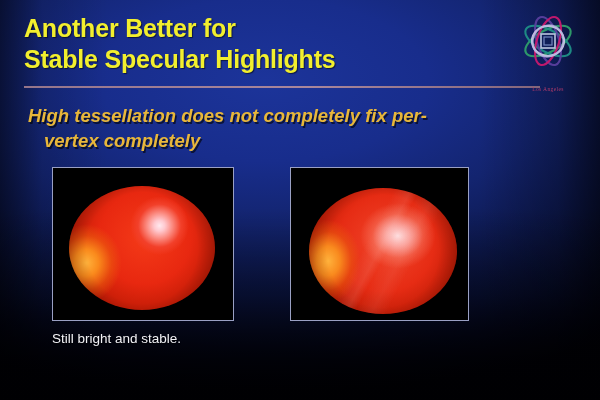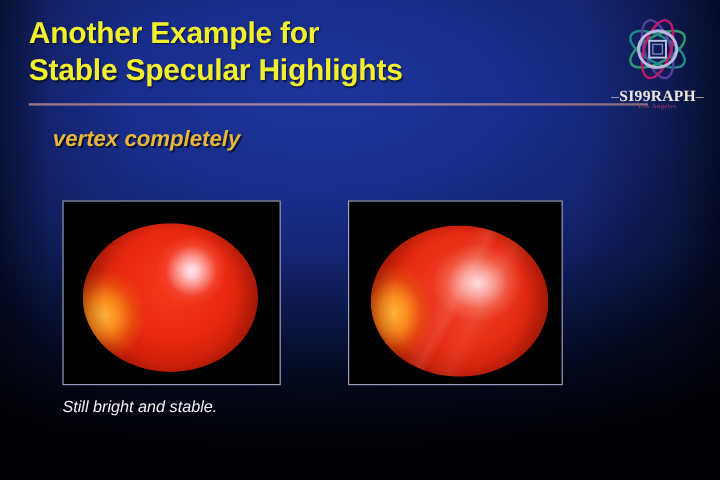--- a/index.html
+++ b/index.html
@@ -180,59 +180,56 @@
          rgba(0,0,0,0) 58%, rgba(0,0,0,0.24) 82%, rgba(0,0,0,0.78) 99%);
   }
 
   
   .caption {
     position: absolute;
     color: #f2f2f6;
     font-size: 13.5px;
     line-height: 19px;
     text-shadow: 0 1px 1px rgba(0,0,0,0.7);
-    font-style: italic;
   }
   #caption-left  { left: 52px;  top: 329px; width: 210px; }
   #caption-right { left: 290px; top: 329px; width: 165px; }
 </style>
 </head>
 <body>
 
 <div id="slide">
 
   <div class="bg-base"></div>
   <div class="bg-darken-sides"></div>
   <div class="bg-darken-bottom"></div>
 
-  <div class="title">Another Example for
+  <div class="title">Another Better for
 Stable Specular Highlights</div>
 
   <div class="divider"></div>
 
   <div class="subtitle">
+    <span class="l1">High tessellation does not completely fix per-</span>
     <span class="l2">vertex completely</span>
   </div>
 
   <div class="logo">
     <svg width="86" height="66" viewBox="0 0 86 66">
       <g fill="none" stroke-width="2.1" transform="translate(43,31)">
         <ellipse rx="25" ry="11" stroke="#2f9f6a" transform="rotate(-28)" opacity="0.95"></ellipse>
         <ellipse rx="25" ry="11" stroke="#1f8f86" transform="rotate(28)" opacity="0.95"></ellipse>
         <ellipse rx="25" ry="11" stroke="#5a3f9e" transform="rotate(72)" opacity="0.95"></ellipse>
         <ellipse rx="25" ry="11" stroke="#c9186e" transform="rotate(-72)" opacity="0.95"></ellipse>
         <ellipse rx="16" ry="15" stroke="#d8d4ee" opacity="0.9"></ellipse>
         <ellipse rx="15" ry="16" stroke="#b8b4e0" transform="rotate(40)" opacity="0.8"></ellipse>
         <rect x="-7" y="-7" width="14" height="14" stroke="#cfd8f0" stroke-width="1.6" opacity="0.9"></rect>
         <rect x="-4" y="-4" width="8" height="8" stroke="#8fa0d8" stroke-width="1.2" opacity="0.8"></rect>
       </g>
     </svg>
-    <div class="logo-word">
-      <span class="dash">–</span><span>SI99RAPH</span><span class="dash">–</span>
-    </div>
     <div class="logo-sub">Los Angeles</div>
   </div>
 
   <div class="panel" id="panel-left">
     <div class="sphere" id="sphere-left"></div>
   </div>
   <div class="caption" id="caption-left">Still bright and stable.</div>
 
   <div class="panel" id="panel-right">
     <div class="sphere" id="sphere-right"></div>

